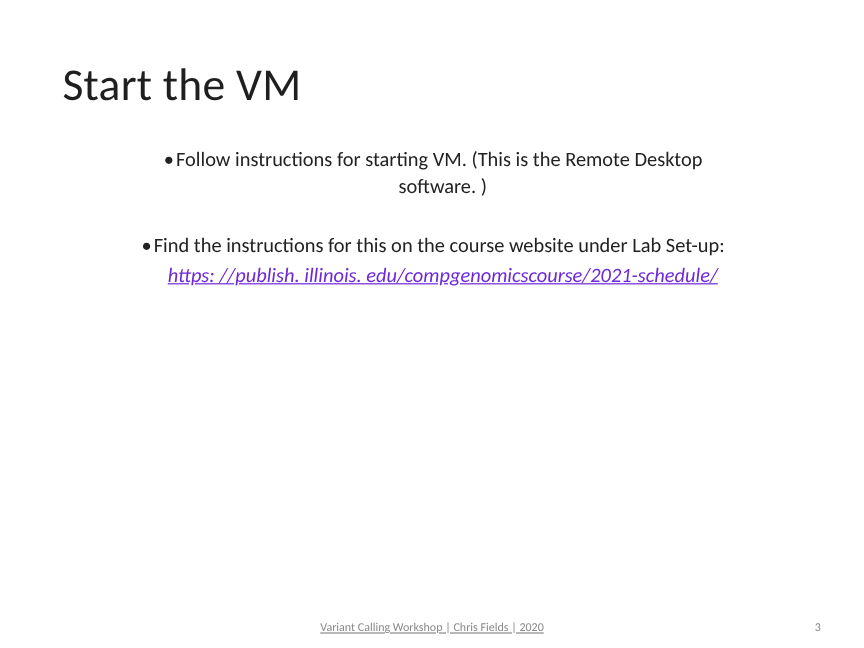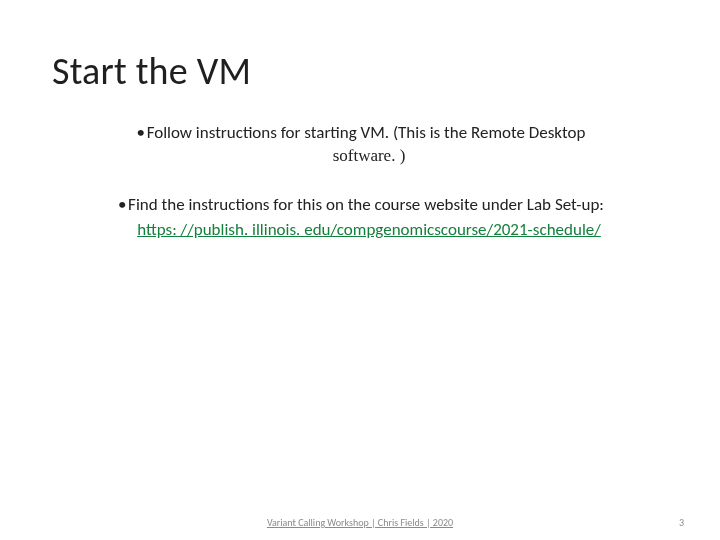--- a/index.html
+++ b/index.html
@@ -40,28 +40,28 @@
   .bullet .marker {
     display: inline-block;
     width: 12px;
   }
   .bullet-text {
     display: inline;
   }
   .indent {
     display: block;
     margin-left: 18px;
-    font-family: Liberation Serif, serif;
   }
   .link {
     text-decoration: underline;
-    color: #15803d;
+    color: #6d28d9;
     display: inline-block;
     margin-left: 18px;
     margin-top: 2px;
+    font-style: italic;
   }
   .footer {
     position: absolute;
     bottom: 24px;
     left: 0;
     width: 720px;
     font-size: 10px;
     color: #8a8a8a;
   }
   .footer-center {

